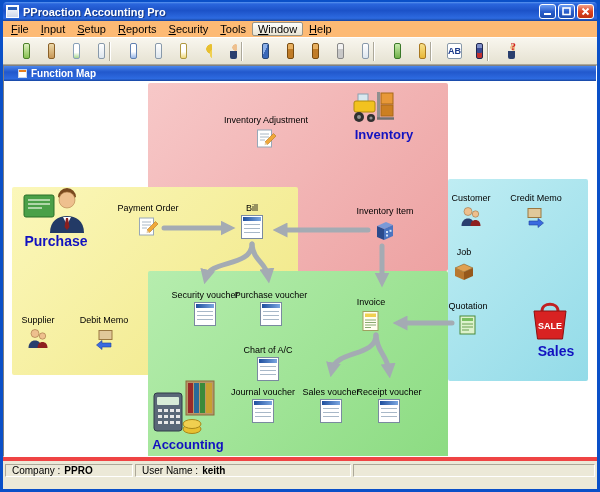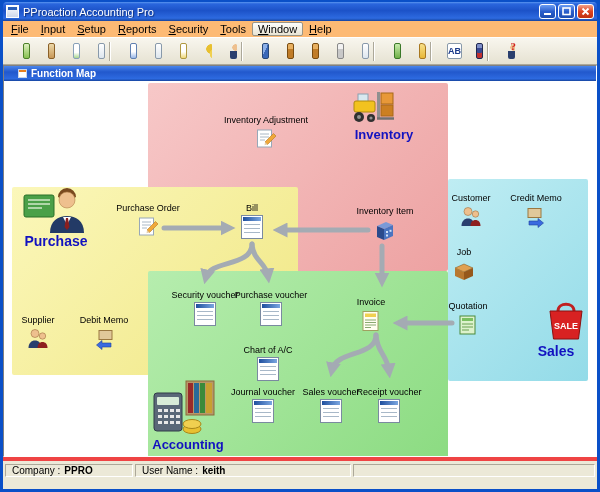--- a/index.html
+++ b/index.html
@@ -2,21 +2,21 @@
 <html><head>
 <meta charset="utf-8">
 <style>
   html,body{margin:0;padding:0;}
   body{width:600px;height:492px;font-family:"Liberation Sans",sans-serif;background:#000;position:relative;overflow:hidden;}
   .frame{position:absolute;inset:0;background:#0a50c8;padding:2px 3px 3px;box-sizing:border-box;display:flex;flex-direction:column;}
   
   .titlebar{height:19px;flex:0 0 19px;display:flex;align-items:center;padding:0 3px;
     background:linear-gradient(180deg,#5a96f0 0%,#2a66dd 10%,#1c52c8 45%,#2d6ae0 85%,#16449e 100%);
     border-radius:4px 4px 0 0;}
-  .titlebar .title{color:#fff;font-size:11px;font-weight:normal;text-shadow:1px 1px 1px #10307a;flex:1;margin-left:4px;white-space:nowrap;overflow:hidden;}
+  .titlebar .title{color:#fff;font-size:11px;font-weight:bold;text-shadow:1px 1px 1px #10307a;flex:1;margin-left:4px;white-space:nowrap;overflow:hidden;}
   .appicon{width:13px;height:13px;background:linear-gradient(#fefefe,#cfd8ea);border:1px solid #fff;box-sizing:border-box;position:relative;}
   .appicon::before{content:"";position:absolute;left:1px;right:1px;top:1px;height:3px;background:#2a5fb8;}
   .winbtns{display:flex;gap:2px;}
   .wb{width:17px;height:15px;border:1px solid #fff;border-radius:3px;display:flex;align-items:center;justify-content:center;
     background:linear-gradient(180deg,#6a9cf2,#2a5ecc 50%,#1c4cb0);box-sizing:border-box;}
   .wb.close{background:linear-gradient(180deg,#f0a088,#dd4422 50%,#c03010);}
   .wb svg{display:block;}
   
   .menubar{height:16px;flex:0 0 16px;background:#fdba74;display:flex;align-items:center;font-size:11px;padding-left:2px;}
   .menu-item{display:inline-block;padding:1px 6px;color:#000;}
@@ -230,21 +230,21 @@
           <path d="M6 13 H28 M6 17 H28 M6 21 H20" stroke="#cfe8c8" stroke-width="1.5"></path>
           <path d="M36 10 a9 9 0 0 1 18 0 l-2 1 a7.5 7.5 0 0 0 -14 0 z" fill="#7a4a1f"></path>
           <circle cx="45" cy="13" r="8" fill="#eec08e" stroke="#b08048" stroke-width="0.6"></circle>
           <path d="M28 46 c0-12 8-17 17-17 s17 5 17 17 z" fill="#233a66"></path>
           <path d="M41 30 h8 l-4 8 z" fill="#fff"></path>
           <path d="M44 31 h2 l1.5 9 -2.5 3 -2.5-3 z" fill="#8a1f1f"></path>
         </svg>
       </div>
       <div class="panel-title" style="left:14px;top:152px;width:76px;font-size:14px">Purchase</div>
 
-      <div class="bigicon" style="left:540px;top:220px">
+      <div class="bigicon" style="left:524px;top:220px">
         <svg width="44" height="40" viewBox="0 0 44 40">
           <path d="M14 10 c0-9 16-9 16 0" fill="none" stroke="#c02020" stroke-width="3"></path>
           <path d="M6 10 h32 l-3.5 28 h-25 z" fill="#d82222" stroke="#8a1010"></path>
           <text x="22" y="28" text-anchor="middle" font-size="9" font-weight="bold" fill="#fff" font-family="Liberation Sans, sans-serif">SALE</text>
         </svg>
       </div>
       <div class="panel-title" style="left:524px;top:262px;width:56px;font-size:14px">Sales</div>
 
       <div class="bigicon" style="left:146px;top:298px">
         <svg width="68" height="56" viewBox="0 0 68 56">
@@ -295,21 +295,21 @@
               <path d="M4 8 L11 11 L11 22 L4 19 Z" fill="#2a4a8c"></path>
               <path d="M20 7 L20 18 L11 22 L11 11 Z" fill="#4a74c0"></path>
               <rect x="13" y="13" width="2" height="2" fill="#cfe0f8"></rect>
               <rect x="16.5" y="11.8" width="2" height="2" fill="#cfe0f8"></rect>
               <rect x="13" y="16.5" width="2" height="2" fill="#cfe0f8"></rect>
             </svg>
         </div>
       </div>
 
       <div class="node" style="left:94px;top:122px;width:100px">
-        <div class="node-label">Purchase Order</div>
+        <div class="node-label">Payment Order</div>
         <div class="node-icon">
           <svg width="24" height="24" viewBox="0 0 24 24">
               <rect x="3.5" y="3" width="14" height="17" fill="#fff" stroke="#98a8b8"></rect>
               <path d="M6 7 H15 M6 10 H15 M6 13 H11" stroke="#aab8c6"></path>
               <path d="M11 15 L19.5 6.5 L22 9 L13.5 17.5 Z" fill="#f0a83a" stroke="#b87818" stroke-width="0.6"></path>
               <path d="M11 15 L13.5 17.5 L10.5 18.2 Z" fill="#e8d0a8"></path>
             </svg>
         </div>
       </div>
 

